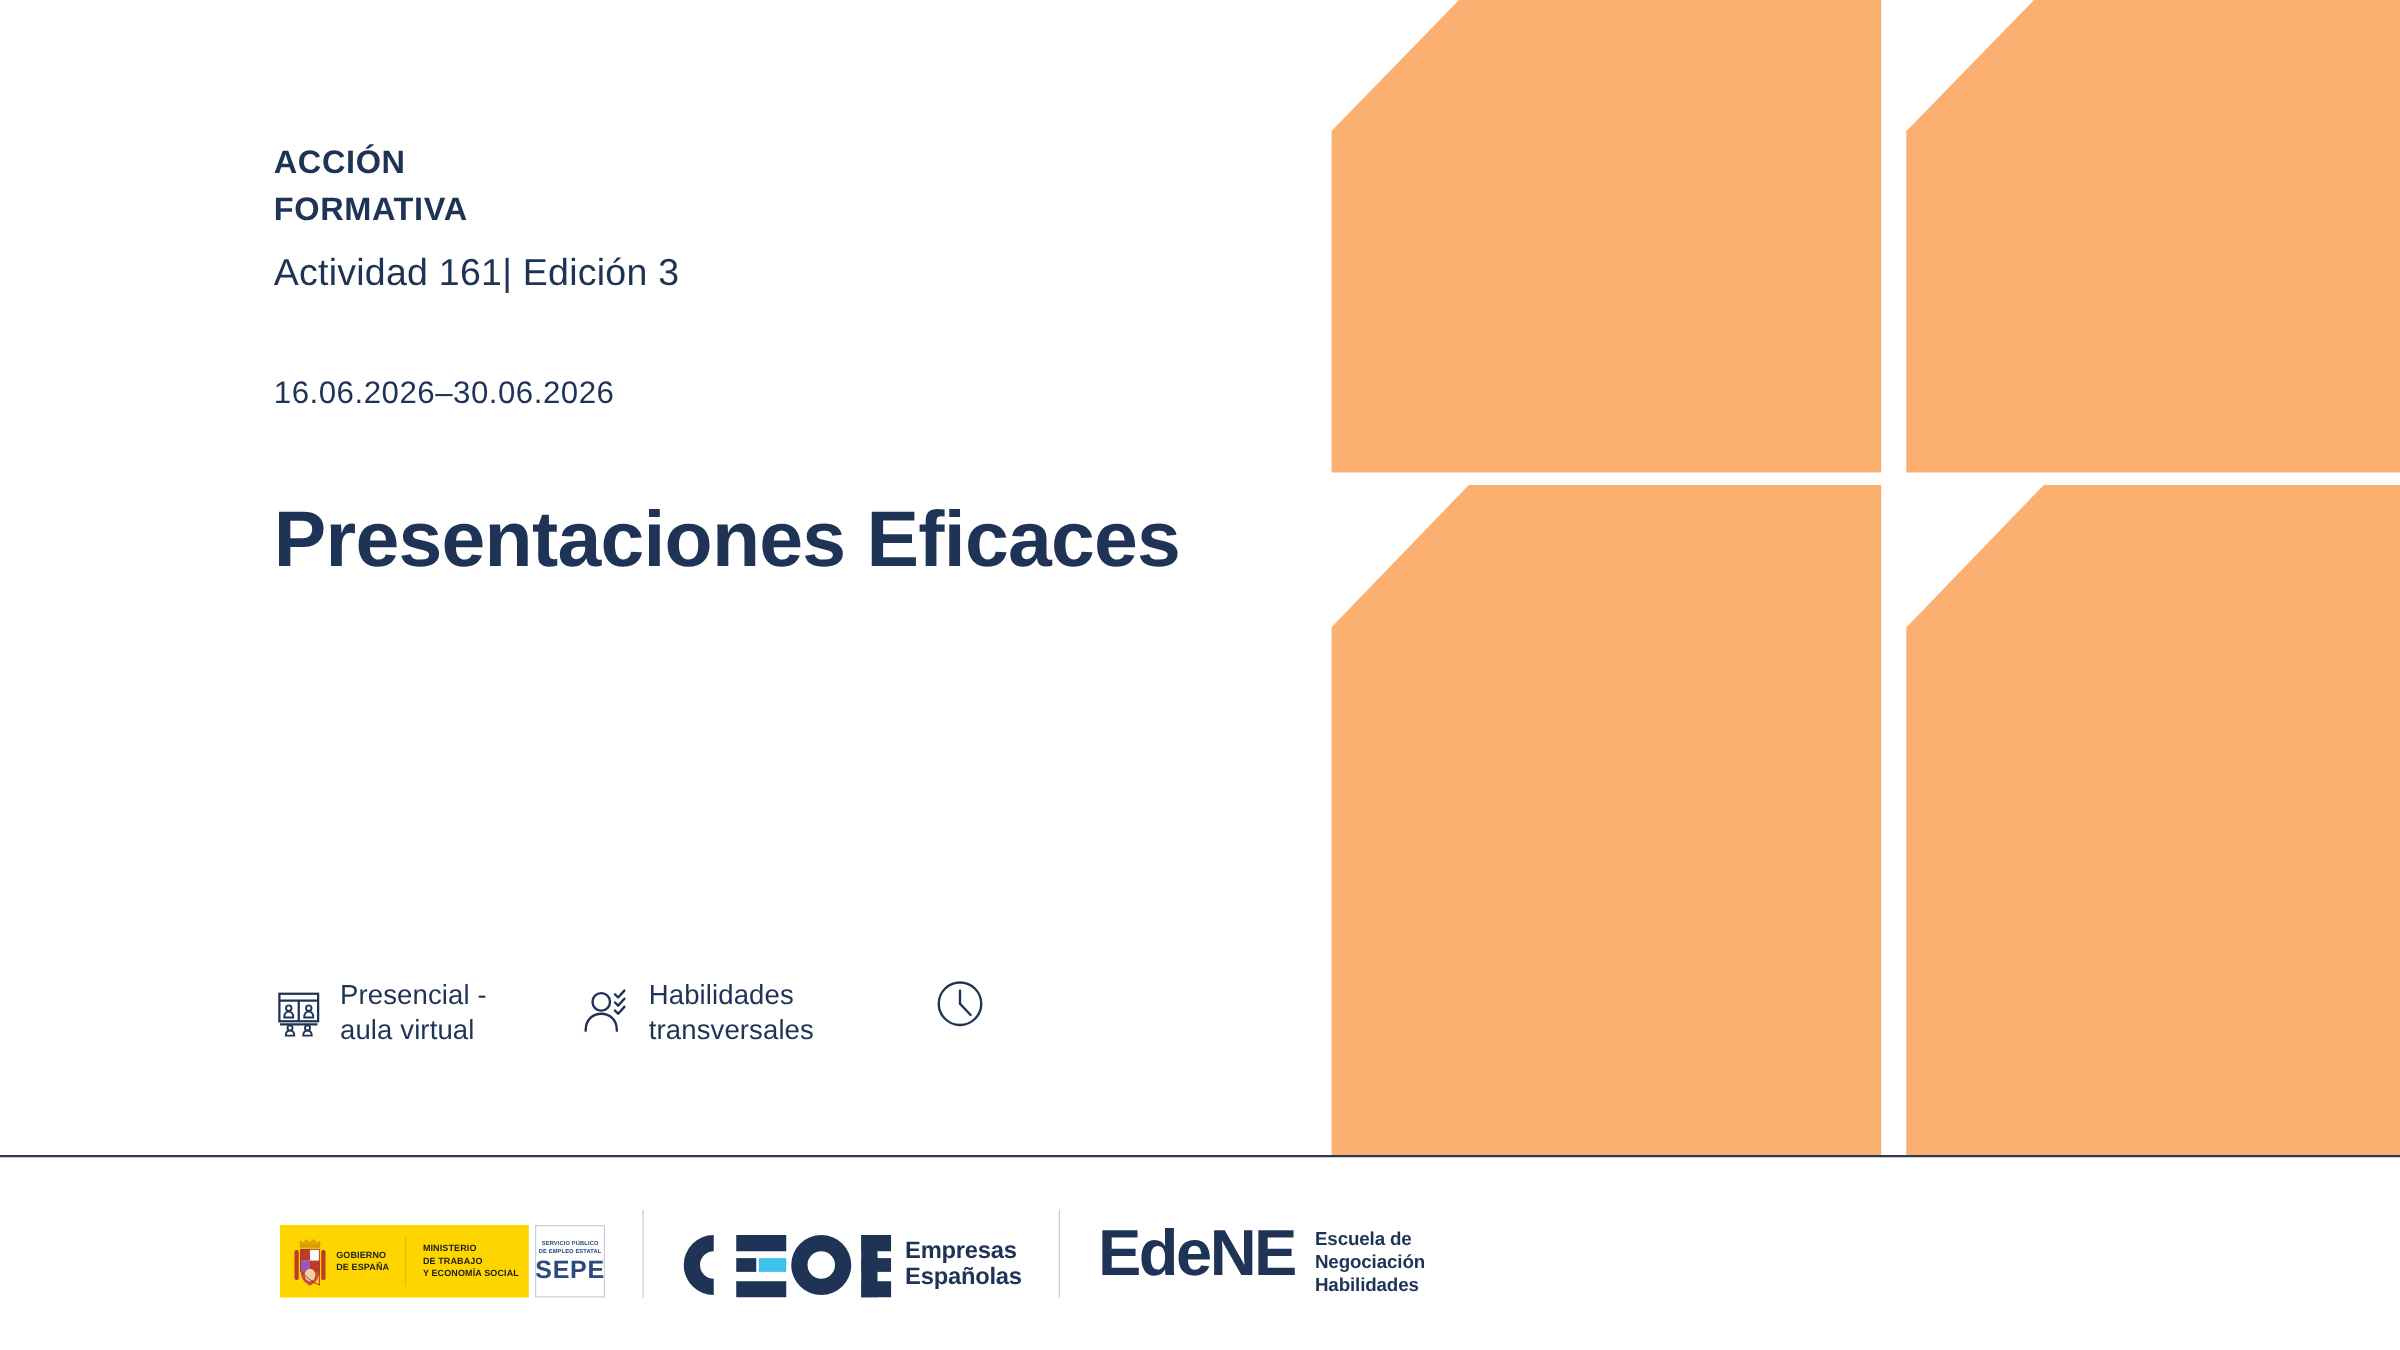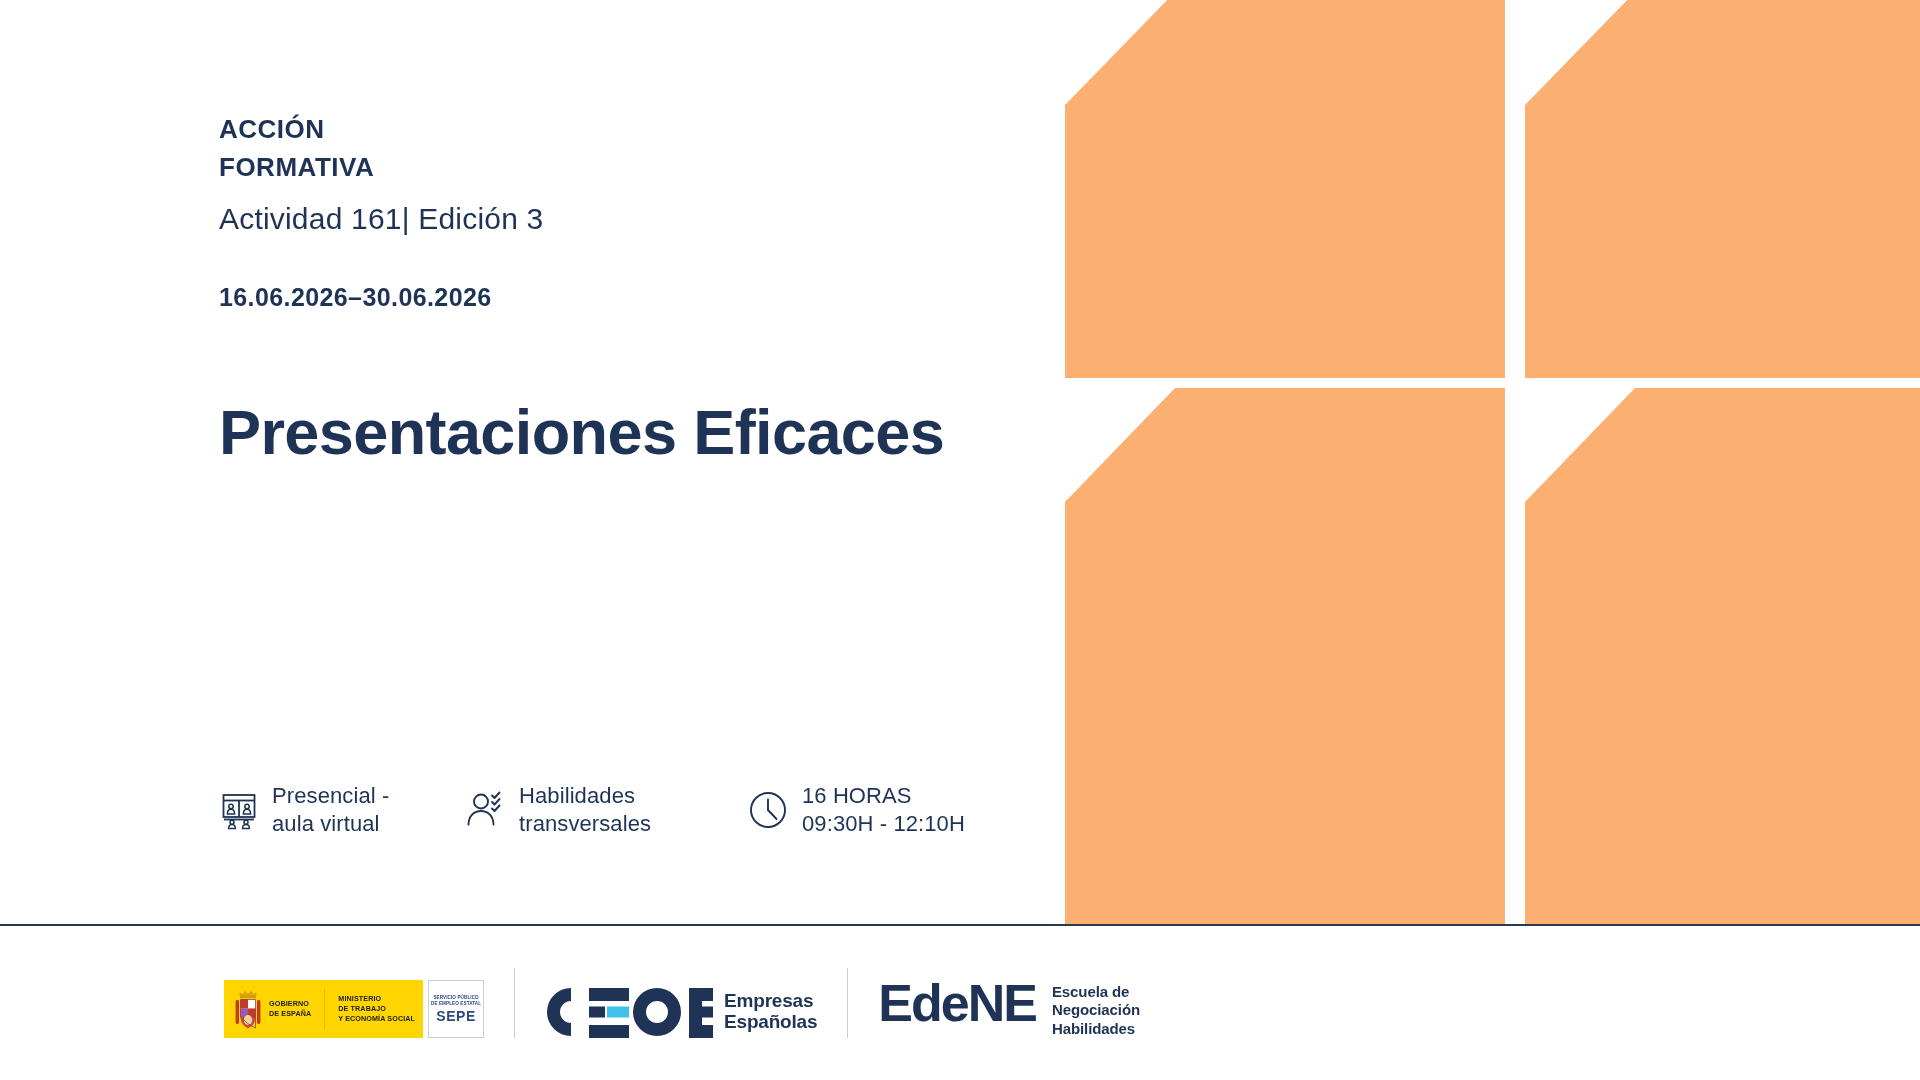--- a/index.html
+++ b/index.html
@@ -59,24 +59,24 @@
     left:0;
     font-size:30px;
     font-weight:400;
     letter-spacing:0.2px;
     color:#1e3355;
     white-space:nowrap;
   }
 
   .daterange {
     position:absolute;
-    top:283px;
+    top:300px;
     left:0;
     font-size:25px;
-    font-weight:700;
+    font-weight:400;
     letter-spacing:0.4px;
     color:#1e3355;
     white-space:nowrap;
   }
 
   .title {
     position:absolute;
     top:398px;
     left:0;
     font-size:63px;
@@ -179,21 +179,21 @@
   .sepe-small {
     font-size:4.6px;
     font-weight:700;
     color:#2b4a7e;
     line-height:1.3;
     text-align:center;
     letter-spacing:0.1px;
   }
   .sepe-small .ln { display:block; }
   .sepe-big {
-    font-size:14px;
+    font-size:20px;
     font-weight:700;
     color:#2b4a7e;
     letter-spacing:0.6px;
     line-height:1;
   }
 
   .vbar {
     width:1px;
     height:70px;
     background:#c6ccd4;
@@ -298,24 +298,20 @@
           <span class="ln">transversales</span>
         </div>
       </div>
 
       <div class="meta-item m3">
         <svg class="meta-icon" width="42" height="42" viewBox="0 0 42 42">
           <circle cx="21" cy="21" r="17" fill="none" stroke="#1e3355" stroke-width="1.9"></circle>
           <line x1="21" y1="21" x2="21" y2="10.5" stroke="#1e3355" stroke-width="1.9" stroke-linecap="round"></line>
           <line x1="21" y1="21" x2="29.5" y2="30" stroke="#1e3355" stroke-width="1.9" stroke-linecap="round"></line>
         </svg>
-        <div class="meta-text">
-          <span class="ln">16 HORAS</span>
-          <span class="ln">09:30H - 12:10H</span>
-        </div>
       </div>
 
     </div>
   </div>
 
   <div class="divider"></div>
 
   <div class="footer">
     <div class="footer-inner">
 

